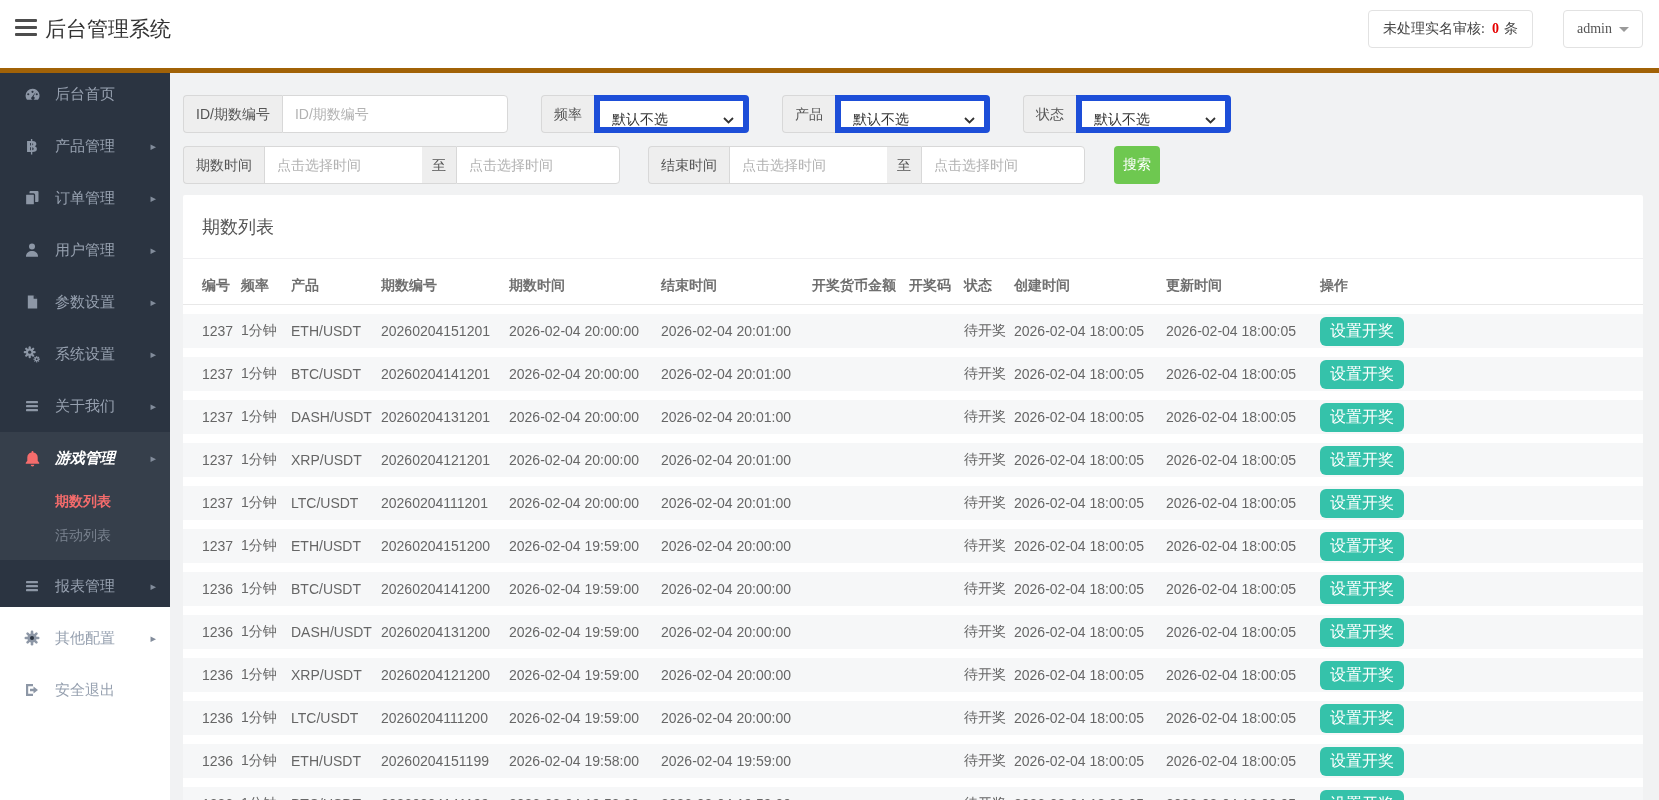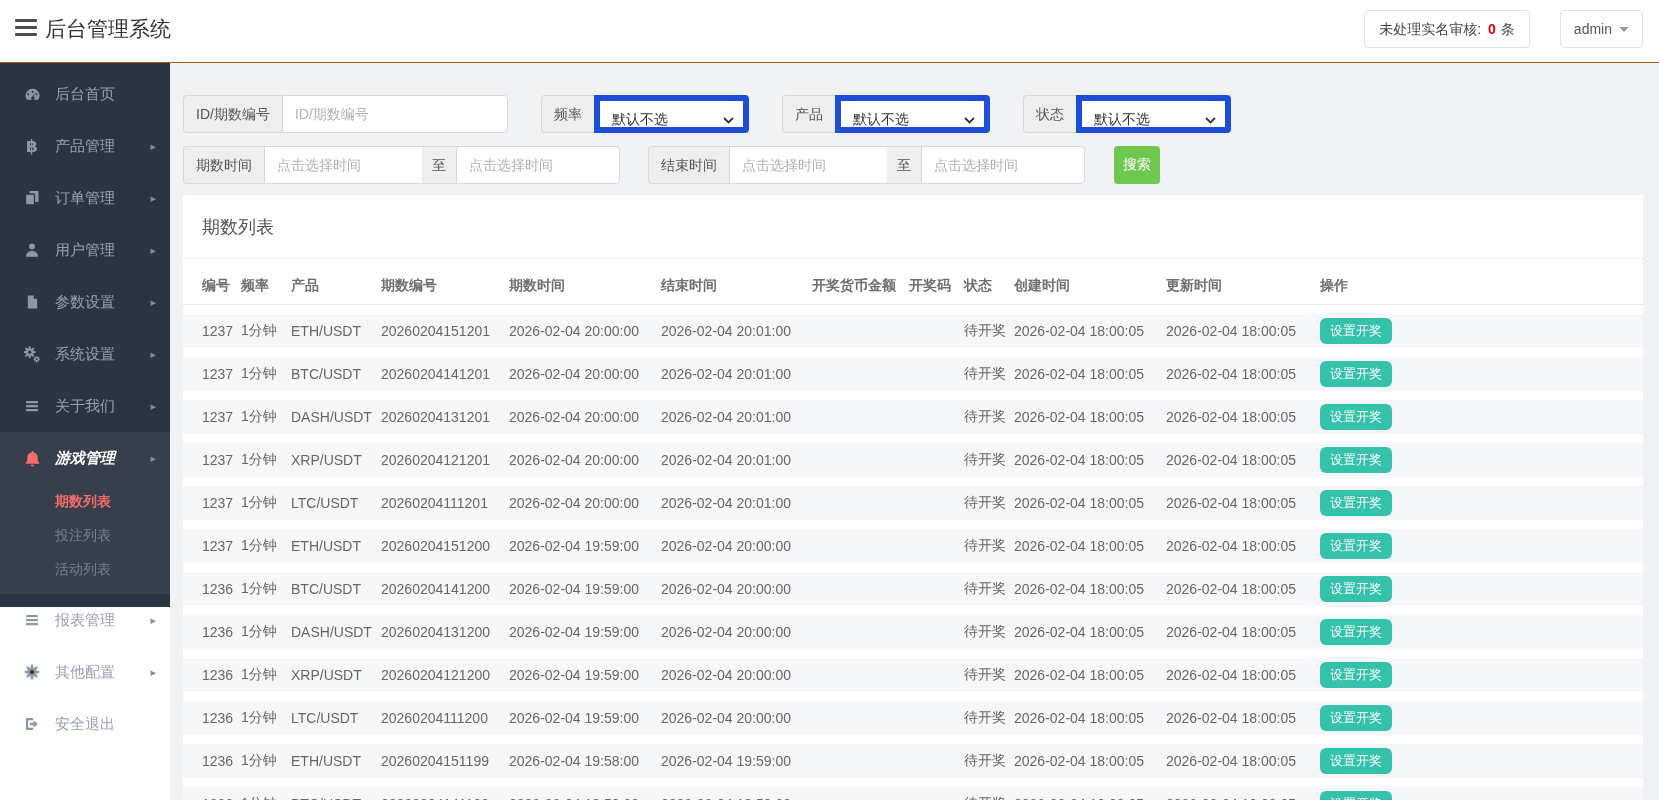--- a/index.html
+++ b/index.html
@@ -1,22 +1,22 @@
 <!DOCTYPE html>
 <html><head>
 <meta charset="utf-8">
 <style>
   * { margin:0; padding:0; box-sizing:border-box; }
   html,body { width:1659px; height:800px; overflow:hidden;
     font-family:"Liberation Sans","DejaVu Sans",sans-serif; background:#fff; }
   .app { position:relative; width:1659px; height:800px; }
 
   
-  .topbar { position:absolute; top:0; left:0; width:100%; height:63px;
-    background:#fff; border-bottom:1px solid #a16207; z-index:5; }
+  .topbar { position:absolute; top:0; left:0; width:100%; height:73px;
+    background:#fff; border-bottom:5px solid #a16207; z-index:5;font-family:Liberation Serif, serif; }
   .hamburger { position:absolute; left:15px; top:19px; width:22px; height:18px; cursor:pointer; }
   .hamburger i { display:block; height:3px; background:#4d4d4d; margin-bottom:4px; border-radius:1px; }
   .app-title { position:absolute; left:45px; top:15px; font-size:21px; font-weight:500; color:#333; }
   .topbar-right { position:absolute; right:16px; top:0; height:57px; display:flex; align-items:center; gap:30px; }
   .review-box { height:38px; line-height:36px; padding:0 14px; background:#fff;
     border:1px solid #e2e2e2; border-radius:4px; font-size:14px; color:#444; white-space:nowrap; cursor:pointer; }
   .review-box .count { color:#e60000; font-weight:bold; margin:0 5px 0 7px; }
   .admin-box { height:38px; line-height:36px; padding:0 13px; background:#fff;
     border:1px solid #e2e2e2; border-radius:4px; font-size:14px; color:#555;
     display:flex; align-items:center; gap:7px; cursor:pointer; }
@@ -70,21 +70,21 @@
   .card-title { height:64px; line-height:64px; padding-left:19px; font-size:18px;
     color:#555; border-bottom:1px solid #f0f0f2; }
   table.grid { width:100%; table-layout:fixed; border-collapse:separate; border-spacing:0 9px; }
   .grid th { text-align:left; font-size:14px; font-weight:bold; color:#6f6f6f;
     padding:9px 8px; border-bottom:1px solid #e8e8e8; background:#fff; white-space:nowrap; }
   .grid td { height:34px; padding:0 8px; font-size:14px; color:#666; white-space:nowrap;
     overflow:hidden; }
   .grid tbody tr { background:#f6f7f8; }
   .grid th:first-child, .grid td:first-child { padding-left:19px; }
   .action-btn { display:inline-block; padding:4px 10px; background:#35c2aa; color:#fff;
-    font-size:13px; border:none; border-radius:6px; cursor:pointer;
+    font-size:16px; border:none; border-radius:6px; cursor:pointer;
     font-family:"Liberation Sans","DejaVu Sans",sans-serif; }
   .c1{width:50px}.c2{width:50px}.c3{width:90px}.c4{width:128px}.c5{width:152px}.c6{width:151px}
   .c7{width:97px}.c8{width:55px}.c9{width:50px}.c10{width:152px}.c11{width:154px}.c12{width:auto}
 </style>
 </head>
 <body>
 
 <div class="app">
 
   <header class="topbar">
@@ -198,21 +198,20 @@
         <div class="side-item active">
           <span class="s-icon">
             <svg width="17" height="17" viewBox="0 0 16 16">
               <path fill="#f56c6c" d="M8 1c.5 0 .9.4.9.9v.4A4.9 4.9 0 0 1 12.9 7v3.1l1.4 1.9c.3.4 0 1-.5 1H2.2c-.5 0-.8-.6-.5-1l1.4-1.9V7a4.9 4.9 0 0 1 4-4.7v-.4c0-.5.4-.9.9-.9zM6.3 13.8h3.4a1.7 1.7 0 0 1-3.4 0z"></path>
             </svg>
           </span>
           <span class="s-label">游戏管理</span>
           <span class="s-arrow">▸</span>
         </div>
         <div class="side-sub sub-active">期数列表</div>
-        <div class="side-sub">投注列表</div>
         <div class="side-sub">活动列表</div>
       </div>
       <div class="side-item">
         <span class="s-icon">
           <svg width="16" height="16" viewBox="0 0 16 16">
             <g fill="#8d97a6">
               <rect x="2" y="3" width="12" height="2.2" rx="0.4"></rect>
               <rect x="2" y="7" width="12" height="2.2" rx="0.4"></rect>
               <rect x="2" y="11" width="12" height="2.2" rx="0.4"></rect>
             </g>

